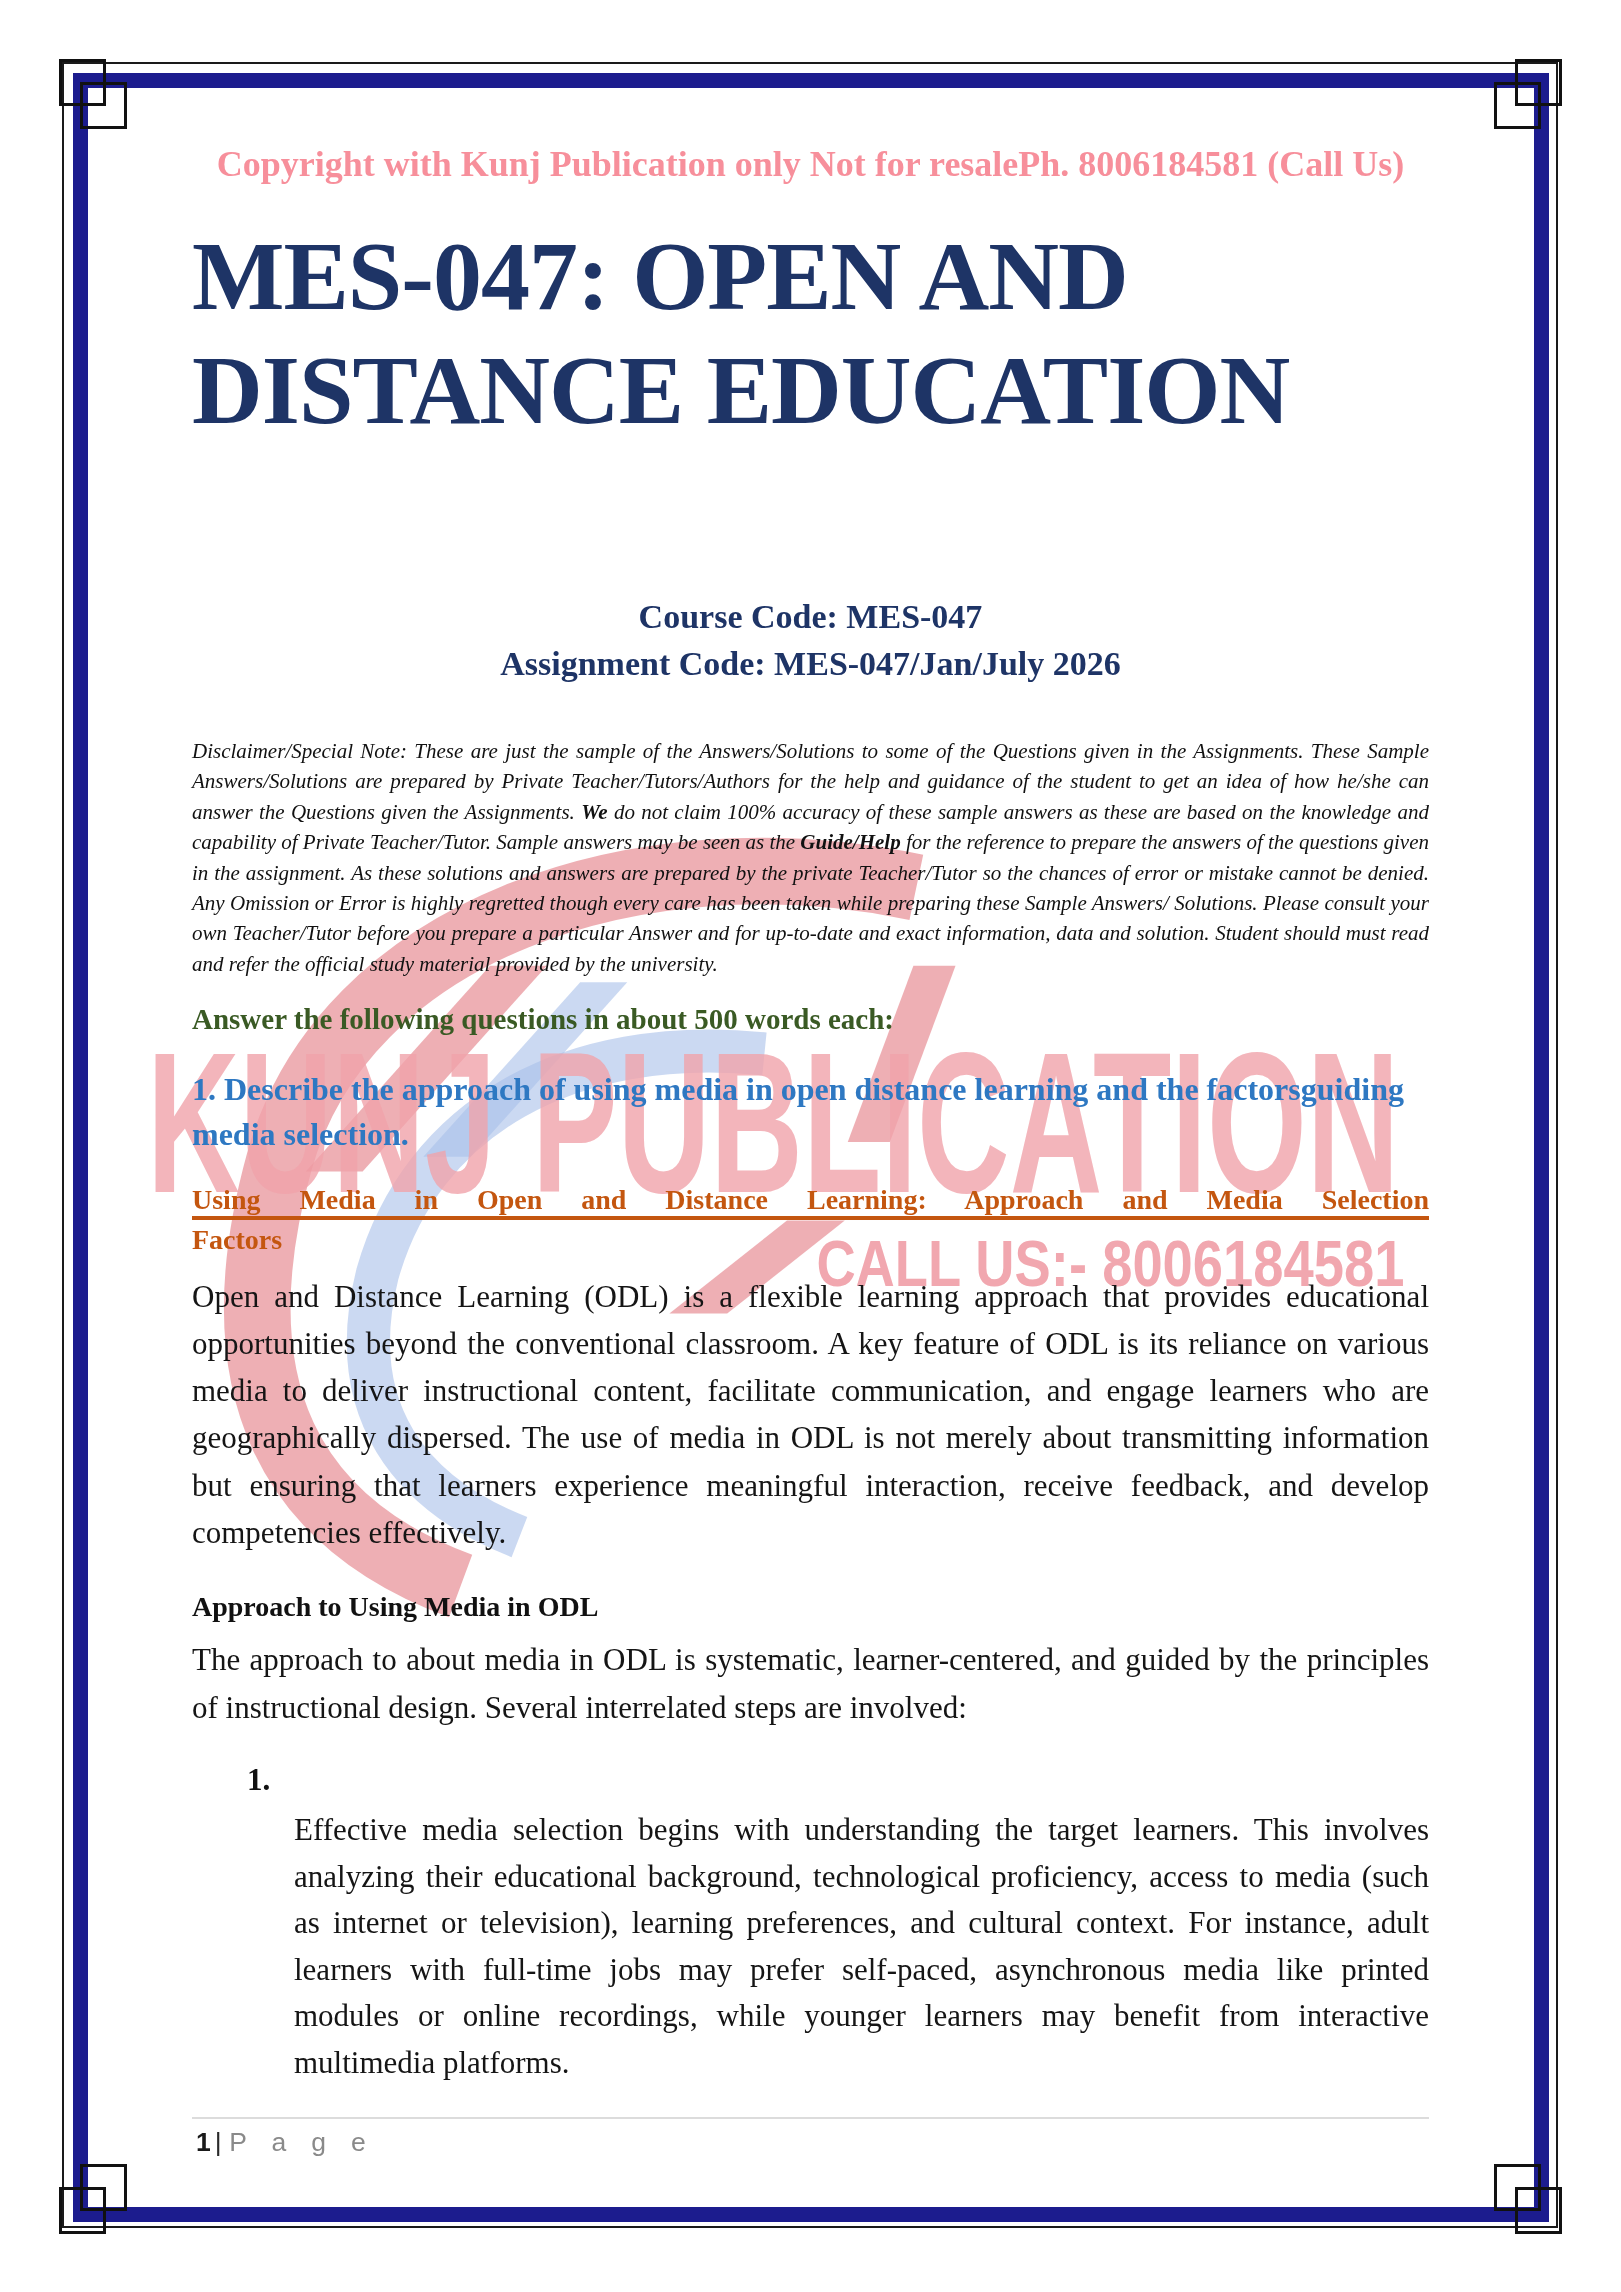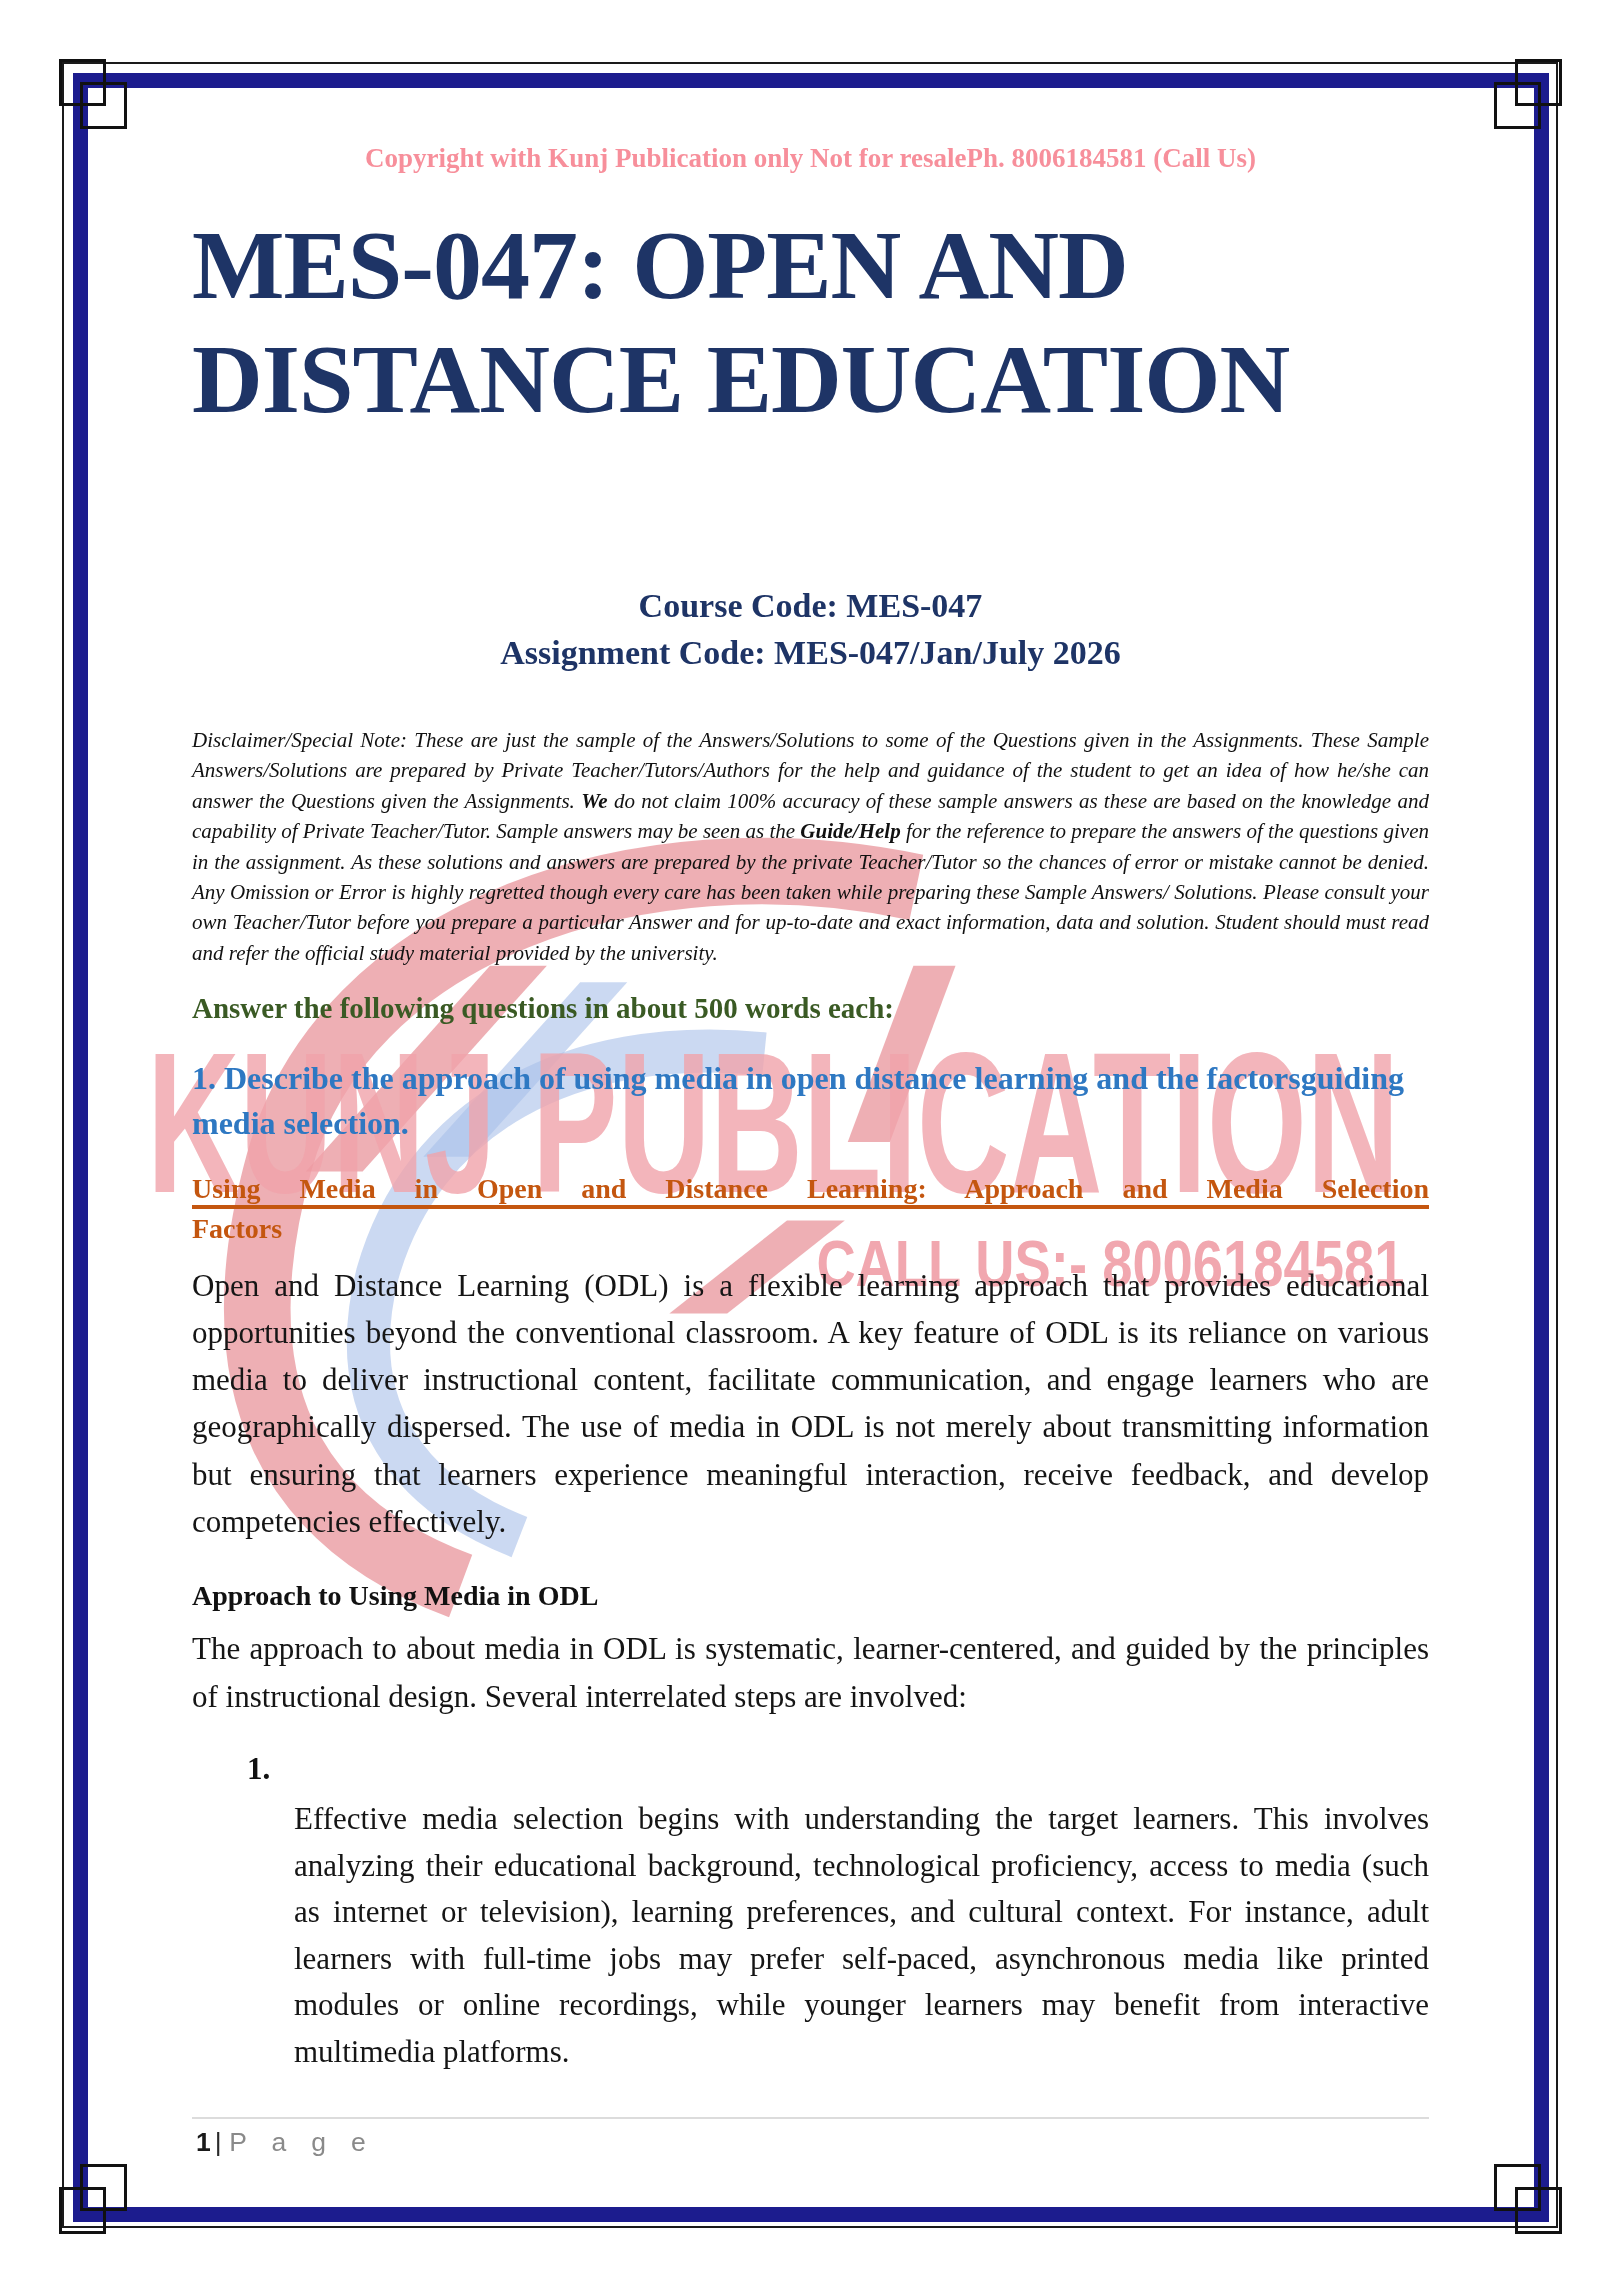--- a/index.html
+++ b/index.html
@@ -29,21 +29,21 @@
   
   .watermark { position:absolute; left:0; top:0; z-index:1; pointer-events:none; }
 
   
   .content {
     position:absolute; left:192px; top:0; width:1237px; z-index:3;
     color:#151515;
   }
   .header-line {
     margin-top:143px; display:flex; justify-content:center; 
-    color:#f78f9b; font-weight:bold; font-size:27px; white-space:nowrap;
+    color:#f78f9b; font-weight:bold; font-size:36px; white-space:nowrap;
   }
   .doc-title {
     margin-top:35px; text-align:left; color:#1e3466; font-weight:bold;
     font-size:98px; line-height:1.16; letter-spacing:-1px;
   }
   .codes {
     margin-top:147px; text-align:center; color:#1e3466; font-weight:bold;
     font-size:34px; line-height:1.36;
   }
   .disclaimer {

